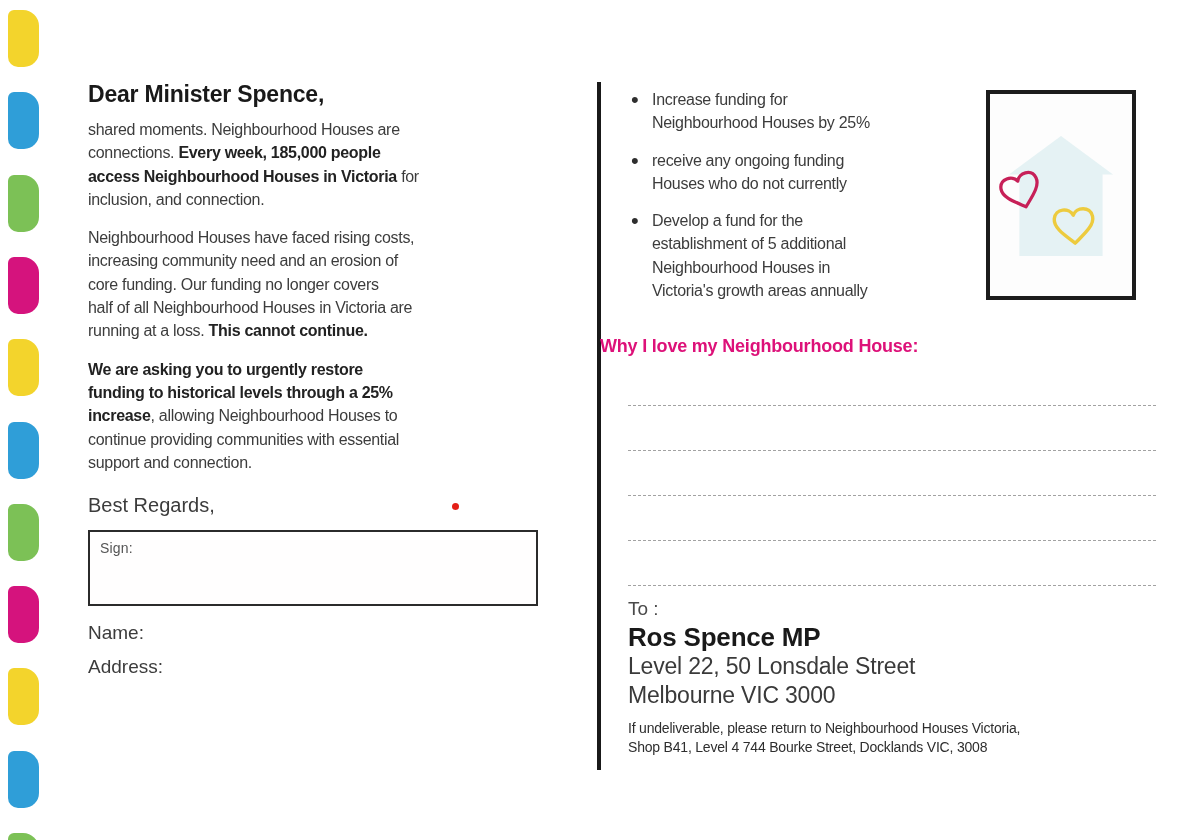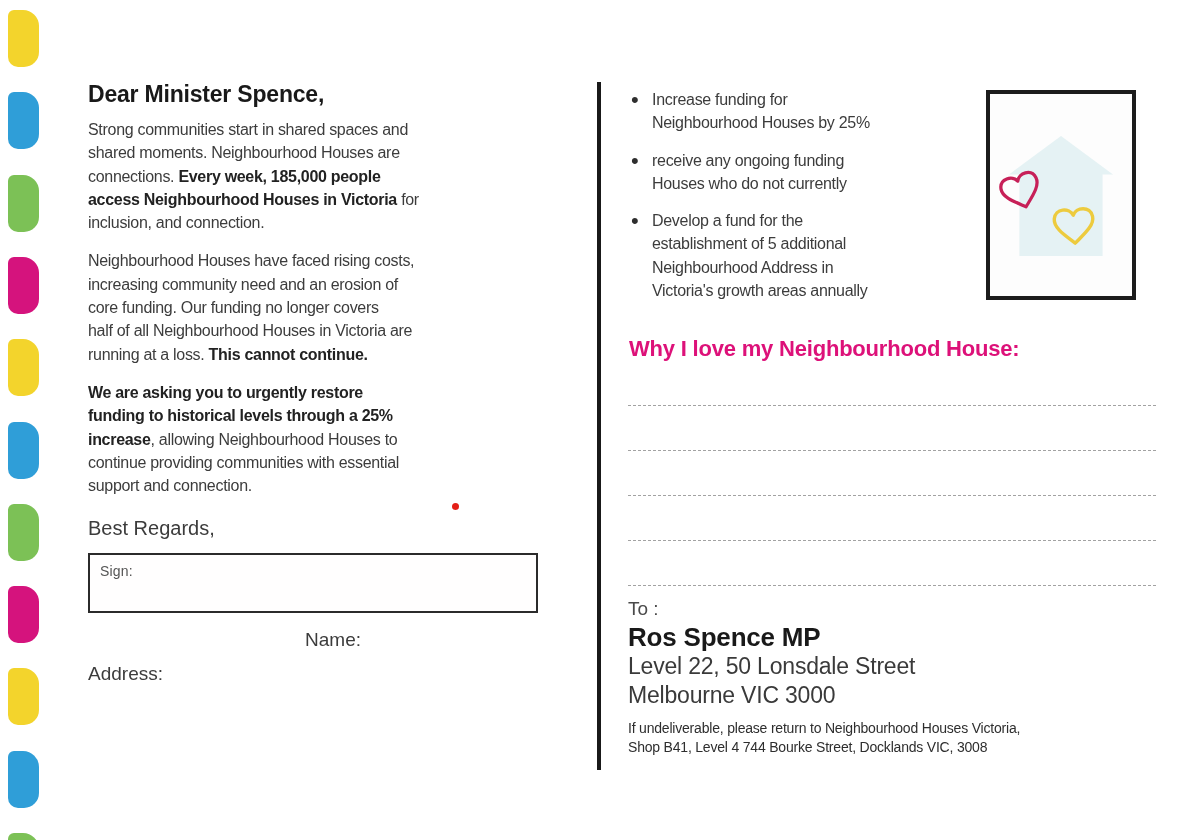--- a/index.html
+++ b/index.html
@@ -11,25 +11,25 @@
             border-radius:6px 16px 15px 10px;}
 
   
   .left-col{position:absolute;left:88px;top:80px;width:490px;color:#3c3c3c;}
   .salutation{font-size:23px;line-height:28px;font-weight:bold;color:#191919;
               letter-spacing:-0.2px;margin:0 0 10px 0;}
   .para{margin:0 0 15px 0;}
   .tline{font-size:16px;line-height:23.3px;letter-spacing:-0.3px;white-space:nowrap;}
   .tline .b{font-weight:bold;color:#222222;}
   .closing{font-size:20px;line-height:23px;margin-top:20px;}
-  .sign-box{margin-top:13px;width:450px;height:60px;border:2.5px solid #2b2b2b;
+  .sign-box{margin-top:13px;width:450px;height:76px;border:2.5px solid #2b2b2b;
             box-sizing:border-box;padding:7px 10px;background:#fffefe;}
   .sign-label{font-size:14px;color:#555555;letter-spacing:0.2px;}
   .fill-label{font-size:19px;color:#3c3c3c;}
-  .fill-name{margin-top:16px;text-align:center;}
+  .fill-name{margin-top:16px;}
   .fill-address{margin-top:12px;}
 
   
   .red-dot{position:absolute;left:452px;top:503px;width:7px;height:7px;
            border-radius:50%;background:#e41f17;}
 
   
   .divider{position:absolute;left:597px;top:82px;width:4px;height:688px;background:#191919;}
 
   
@@ -40,21 +40,21 @@
 
   .stamp-box{position:absolute;left:986px;top:90px;width:142px;height:202px;
              border:4px solid #1c1c1c;background:#fdfdfd;}
   .house-watermark{position:absolute;left:19px;top:42px;width:104px;height:120px;
                    background:#e1f0f2;opacity:0.85;
                    clip-path:polygon(50% 0%,100% 32%,90% 32%,90% 100%,10% 100%,10% 32%,0% 32%);}
   .heart{position:absolute;}
   .heart-pink{left:8px;top:76px;width:46px;transform:rotate(-18deg);}
   .heart-yellow{left:60px;top:110px;width:48px;transform:rotate(-4deg);}
 
-  .prompt-heading{position:absolute;left:629px;top:336px;font-size:22px;font-weight:bold;
+  .prompt-heading{position:absolute;left:600px;top:336px;font-size:18px;font-weight:bold;
                   letter-spacing:-0.2px;}
 
   .write-line{position:absolute;left:628px;width:528px;height:0;
               border-top:1.7px dashed #a2a2a2;}
 
   .to-block{position:absolute;left:628px;top:598px;}
   .to-label{font-size:19px;color:#4a4a4a;}
   .recipient-name{font-size:26px;line-height:30px;font-weight:bold;color:#191919;
                   letter-spacing:-0.2px;margin-top:2px;}
   .addr-line{font-size:23px;line-height:29px;color:#3a3a3a;letter-spacing:-0.2px;}
@@ -77,21 +77,20 @@
       <div class="edge-tab" style="top: 668.4px; background: rgb(243, 212, 44);"></div>
       <div class="edge-tab" style="top: 750.7px; background: rgb(47, 158, 216);"></div>
       <div class="edge-tab" style="top: 833px; background: rgb(124, 193, 86);"></div>
     </div>
 
   <div class="left-col">
     <div class="salutation">Dear Minister Spence,</div>
 
     <div>
         <div class="para">
-          <div class="tline"><span>Strong communities start in shared spaces and</span></div>
           <div class="tline"><span>shared moments. Neighbourhood Houses are</span></div>
           <div class="tline"><span>connections. </span><span class="b">Every week, 185,000 people</span></div>
           <div class="tline"><span class="b">access Neighbourhood Houses in Victoria</span><span> for</span></div>
           <div class="tline"><span>inclusion, and connection.</span></div>
         </div>
         <div class="para">
           <div class="tline"><span>Neighbourhood Houses have faced rising costs,</span></div>
           <div class="tline"><span>increasing community need and an erosion of</span></div>
           <div class="tline"><span>core funding. Our funding no longer covers</span></div>
           <div class="tline"><span>half of all Neighbourhood Houses in Victoria are</span></div>
@@ -125,21 +124,21 @@
         <div class="tline">Increase funding for</div>
         <div class="tline">Neighbourhood Houses by 25%</div>
       </li>
       <li>
         <div class="tline">receive any ongoing funding</div>
         <div class="tline">Houses who do not currently</div>
       </li>
       <li>
         <div class="tline">Develop a fund for the</div>
         <div class="tline">establishment of 5 additional</div>
-        <div class="tline">Neighbourhood Address in</div>
+        <div class="tline">Neighbourhood Houses in</div>
         <div class="tline">Victoria's growth areas annually</div>
       </li>
     </ul>
 
   <div class="stamp-box">
     <div class="house-watermark"></div>
     <svg class="heart heart-pink" viewBox="0 0 24 22" fill="none">
       <path d="M12 5.6 C10.4 1.6 3.2 1.4 2.4 6.8 C1.7 11.4 7.5 15.6 12 19.6 C16.5 15.6 22.3 11.4 21.6 6.8 C20.8 1.4 13.6 1.6 12 5.6 Z" stroke="#c72058" stroke-width="1.7" stroke-linejoin="round"></path>
     </svg>
     <svg class="heart heart-yellow" viewBox="0 0 24 22" fill="none">

